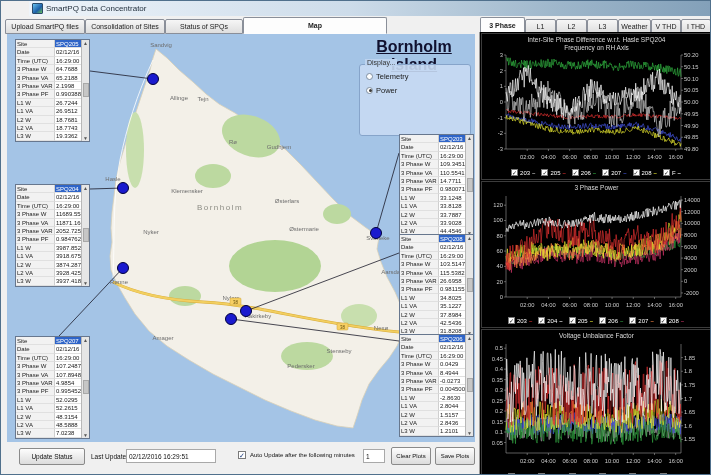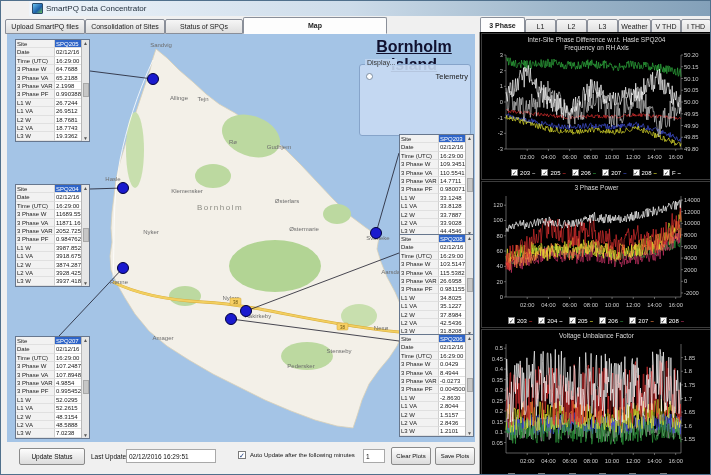--- a/index.html
+++ b/index.html
@@ -23,21 +23,21 @@
   .place-label{fill:#6d6d6d;font-size:6px;font-family:"Liberation Sans",sans-serif;}
   .place-label.major{font-size:8px;letter-spacing:1.5px;fill:#8d8d85;}
   .shield-text{fill:#6b5512;font-size:4.5px;font-family:"Liberation Sans",sans-serif;}
   #bornholm-heading{position:absolute;left:346px;top:4px;width:122px;text-align:center;
     font-size:16px;font-weight:bold;text-decoration:underline;color:#10102e;}
   #display-box{position:absolute;left:352px;top:30px;width:110px;height:70px;
     border:1px solid #86a4ca;border-radius:3px;background:rgba(200,218,243,0.9);}
   #display-label{position:absolute;top:-6px;left:5px;padding:0 2px;background:#bdd3ef;
     font-size:7px;color:#333;}
   #display-options{position:absolute;left:4px;top:4px;right:2px;}
-  .radio-row{display:flex;align-items:center;height:14px;justify-content:space-between;}
+  .radio-row{display:flex;align-items:center;height:14px;}
   .radio{width:7px;height:7px;border-radius:50%;border:1px solid #7e8ea0;background:#fff;
     margin:0 3px 0 2px;position:relative;box-sizing:border-box;flex:0 0 auto;}
   .radio.sel::after{content:"";position:absolute;left:1.5px;top:1.5px;width:3px;height:3px;border-radius:50%;background:#3a3a3a;}
   .radio-label{font-size:7.5px;color:#1a1a1a;}
   
   .sitetable{position:absolute;width:75px;background:#fff;border:1px solid #67778e;box-sizing:border-box;}
   .strow{display:flex;height:8.4px;line-height:8.2px;overflow:hidden;}
   .stl{width:39px;flex:0 0 auto;background:#f2f2f2;border-right:1px solid #cfcfcf;border-bottom:1px solid #e0e0e0;
     padding-left:1px;font-size:6px;color:#1a1a1a;overflow:hidden;white-space:nowrap;box-sizing:border-box;}
   .stv{width:27px;flex:0 0 auto;background:#fff;border-bottom:1px solid #e0e0e0;padding-left:1px;
@@ -146,20 +146,24 @@
         </g>
     </svg>
     <div id="bornholm-heading">Bornholm Island</div>
     <div id="display-box">
       <div id="display-label">Display...</div>
       <div id="display-options">
           <div class="radio-row">
             <span class="radio"></span>
             <span class="radio-label">Telemetry</span>
           </div>
+          <div class="radio-row">
+            <span class="radio sel"></span>
+            <span class="radio-label">Power</span>
+          </div>
         </div>
     </div>
     <div id="site-tables">
         <div class="sitetable" style="left: 8px; top: 5px; height: 102.8px;">
           <div class="strow">
             <span class="stl">Site</span>
             <span class="stv sel">SPQ205</span>
           </div>
           <div class="strow">
             <span class="stl">Date</span>

